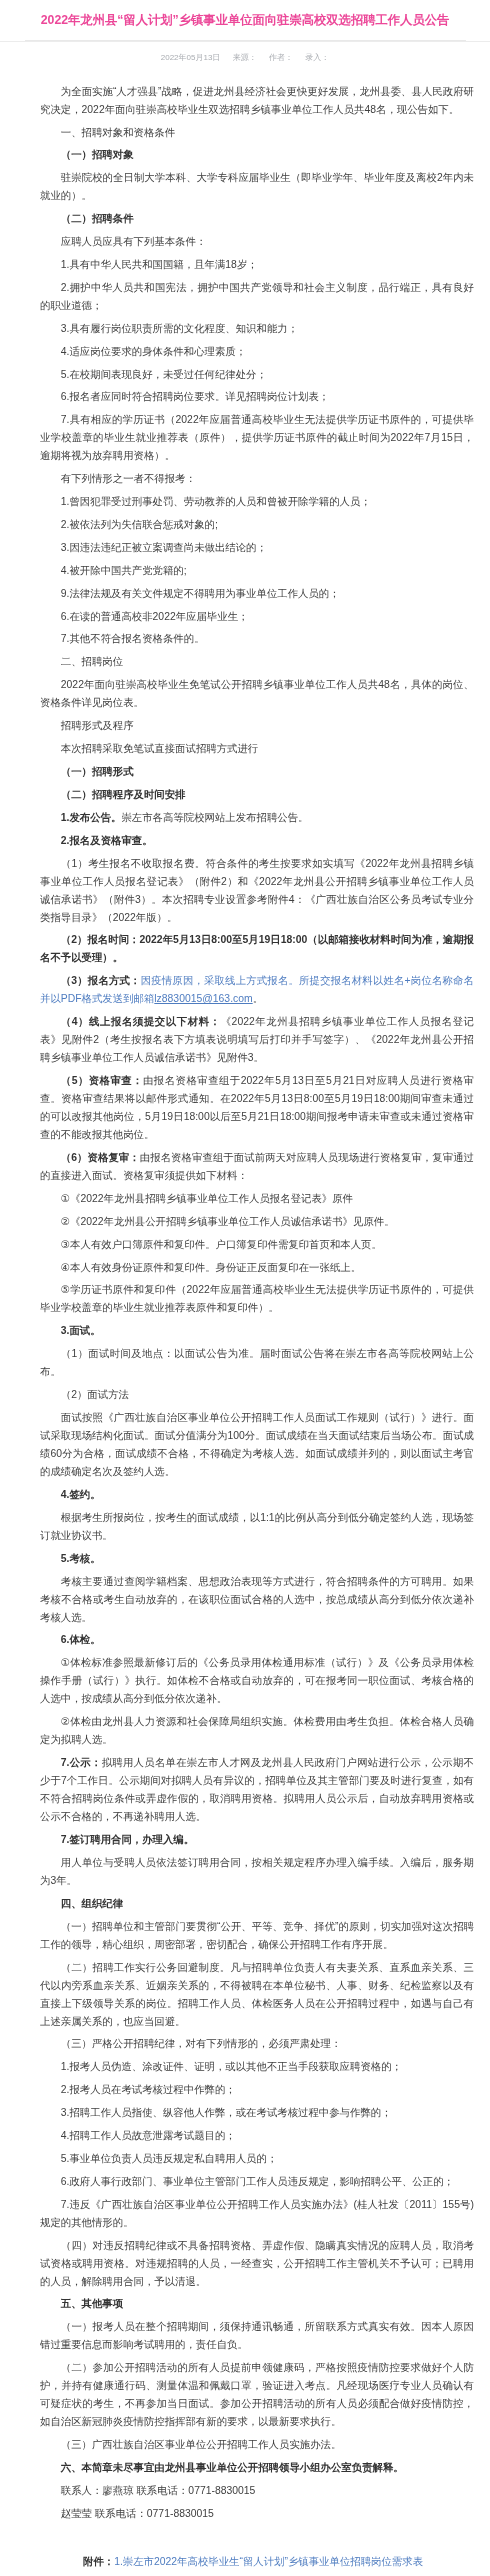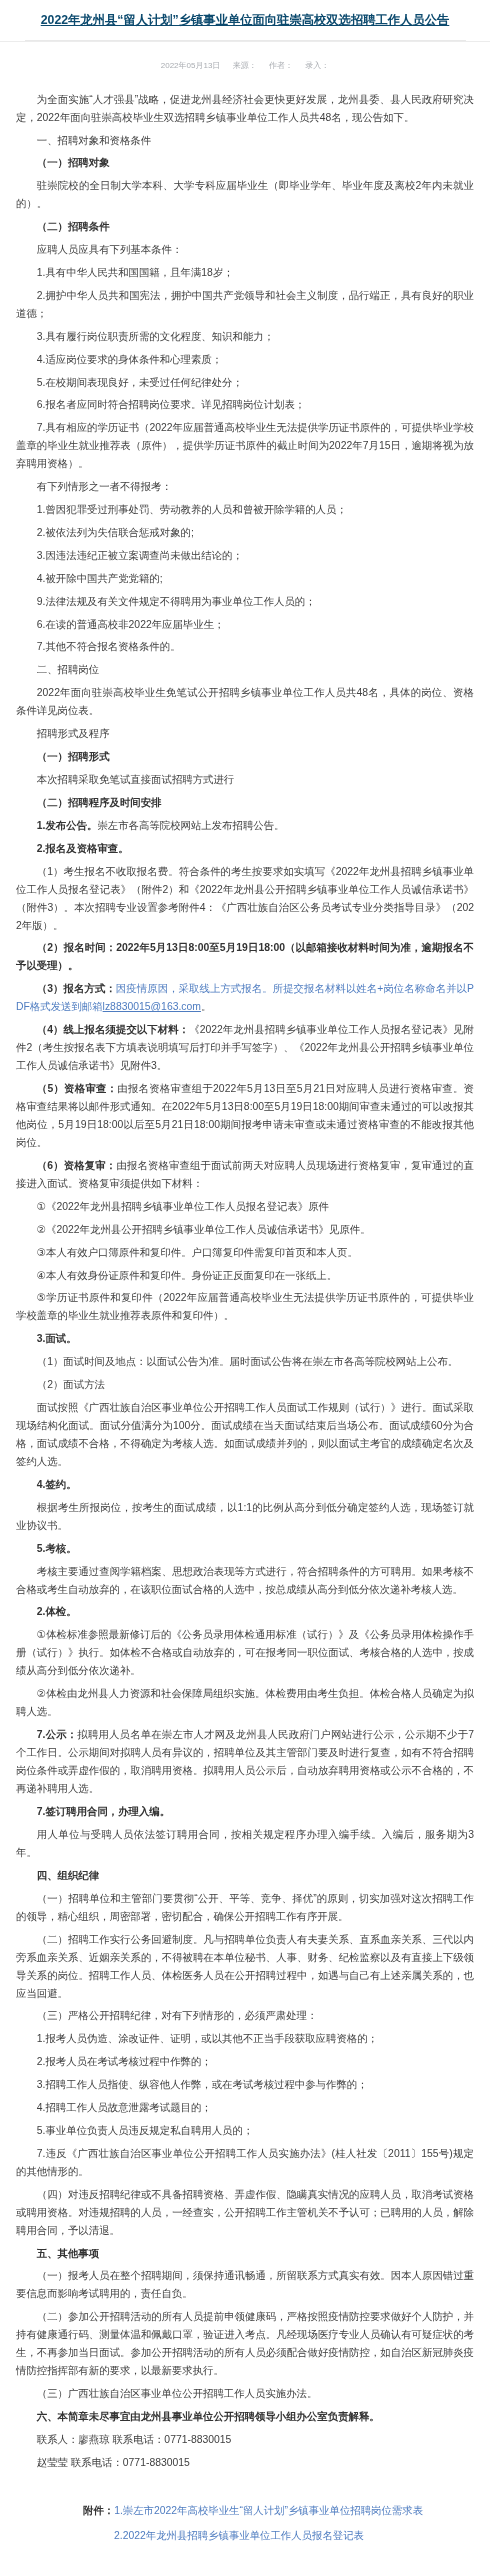--- a/index.html
+++ b/index.html
@@ -1,24 +1,24 @@
 <!DOCTYPE html>
 <html style="font-size:9.8px"><head>
 <meta charset="utf-8">
 <style>
   html,body{margin:0;padding:0;background:#ffffff;}
   body{font-family:"Liberation Sans","DejaVu Sans",sans-serif;}
   .page{width:490px;min-height:2576px;margin:0 auto;background:#fff;box-sizing:border-box;}
   .article-header{padding:12.3px 24.5px 0 24.5px;}
   .page-title{margin:0;padding:0 0 11px 0;font-size:12.3px;line-height:17px;font-weight:bold;
-    color:#0c4a6e;text-align:center;border-bottom:0.6px solid #e9e9e9;text-decoration:underline;}
+    color:#ec4899;text-align:center;border-bottom:0.6px solid #e9e9e9;}
   .article-header{border-bottom:0.6px solid #ececec;padding-bottom:0;}
   .meta-bar{display:flex;justify-content:center;gap:12.3px;align-items:center;
-    font-size:8px;color:#aaadb2;padding:9.8px 0 6.1px 0;margin-top:8px;}
-  .article{padding:8.6px 16px 0 16px;}
+    font-size:8px;color:#aaadb2;padding:9.8px 0 6.1px 0;}
+  .article{padding:8.6px 16px 0 16px;margin-left:24px;}
   .para{margin:4.9px 0;font-size:10.4px;line-height:18px;color:#404040;
     text-align:justify;text-indent:2em;word-break:break-all;}
   .seg-b{font-weight:bold;color:#333333;}
   .seg-blue{color:#4e7cc0;}
   .seg-u{text-decoration:underline;}
   a.email-link{color:#4e7cc0;text-decoration:underline;cursor:pointer;}
   .attachments{padding:18.4px 16px 37px 83px;font-size:10.4px;line-height:18px;}
   .att-row{display:flex;margin:6.7px 0;}
   .att-label{font-weight:bold;color:#333333;white-space:nowrap;}
   .att-spacer{display:inline-block;width:31px;flex:0 0 31px;}
@@ -57,22 +57,22 @@
       <p class="para"><span class="">1.曾因犯罪受过刑事处罚、劳动教养的人员和曾被开除学籍的人员；</span></p>
       <p class="para"><span class="">2.被依法列为失信联合惩戒对象的;</span></p>
       <p class="para"><span class="">3.因违法违纪正被立案调查尚未做出结论的；</span></p>
       <p class="para"><span class="">4.被开除中国共产党党籍的;</span></p>
       <p class="para"><span class="">9.法律法规及有关文件规定不得聘用为事业单位工作人员的；</span></p>
       <p class="para"><span class="">6.在读的普通高校非2022年应届毕业生；</span></p>
       <p class="para"><span class="">7.其他不符合报名资格条件的。</span></p>
       <p class="para"><span class="">二、招聘岗位</span></p>
       <p class="para"><span class="">2022年面向驻崇高校毕业生免笔试公开招聘乡镇事业单位工作人员共48名，具体的岗位、资格条件详见岗位表。</span></p>
       <p class="para"><span class="">招聘形式及程序</span></p>
+      <p class="para"><span class="">本次招聘采取免笔试直接面试招聘方式进行</span></p>
       <p class="para"><span class="seg-b">（一）招聘形式</span></p>
-      <p class="para"><span class="">本次招聘采取免笔试直接面试招聘方式进行</span></p>
       <p class="para"><span class="seg-b">（二）招聘程序及时间安排</span></p>
       <p class="para"><span class="seg-b">1.发布公告。</span><span class="">崇左市各高等院校网站上发布招聘公告。</span></p>
       <p class="para"><span class="seg-b">2.报名及资格审查。</span></p>
       <p class="para"><span class="">（1）考生报名不收取报名费。符合条件的考生按要求如实填写《2022年龙州县招聘乡镇事业单位工作人员报名登记表》（附件2）和《2022年龙州县公开招聘乡镇事业单位工作人员诚信承诺书》（附件3）。本次招聘专业设置参考附件4：《广西壮族自治区公务员考试专业分类指导目录》（2022年版）。</span></p>
       <p class="para"><span class="seg-b">（2）报名时间：2022年5月13日8:00至5月19日18:00（以邮箱接收材料时间为准，逾期报名不予以受理）。</span></p>
       <p class="para"><span class="seg-b">（3）报名方式：</span><span class="seg-blue">因疫情原因，采取线上方式报名。所提交报名材料以姓名+岗位名称命名并以PDF格式发送到邮箱</span><a class="email-link seg-blue seg-u">lz8830015@163.com</a><span class="">。</span></p>
       <p class="para"><span class="seg-b">（4）线上报名须提交以下材料：</span><span class="">《2022年龙州县招聘乡镇事业单位工作人员报名登记表》见附件2（考生按报名表下方填表说明填写后打印并手写签字）、《2022年龙州县公开招聘乡镇事业单位工作人员诚信承诺书》见附件3。</span></p>
       <p class="para"><span class="seg-b">（5）资格审查：</span><span class="">由报名资格审查组于2022年5月13日至5月21日对应聘人员进行资格审查。资格审查结果将以邮件形式通知。在2022年5月13日8:00至5月19日18:00期间审查未通过的可以改报其他岗位，5月19日18:00以后至5月21日18:00期间报考申请未审查或未通过资格审查的不能改报其他岗位。</span></p>
       <p class="para"><span class="seg-b">（6）资格复审：</span><span class="">由报名资格审查组于面试前两天对应聘人员现场进行资格复审，复审通过的直接进入面试。资格复审须提供如下材料：</span></p>
       <p class="para"><span class="">①《2022年龙州县招聘乡镇事业单位工作人员报名登记表》原件</span></p>
@@ -81,35 +81,36 @@
       <p class="para"><span class="">④本人有效身份证原件和复印件。身份证正反面复印在一张纸上。</span></p>
       <p class="para"><span class="">⑤学历证书原件和复印件（2022年应届普通高校毕业生无法提供学历证书原件的，可提供毕业学校盖章的毕业生就业推荐表原件和复印件）。</span></p>
       <p class="para"><span class="seg-b">3.面试。</span></p>
       <p class="para"><span class="">（1）面试时间及地点：以面试公告为准。届时面试公告将在崇左市各高等院校网站上公布。</span></p>
       <p class="para"><span class="">（2）面试方法</span></p>
       <p class="para"><span class="">面试按照《广西壮族自治区事业单位公开招聘工作人员面试工作规则（试行）》进行。面试采取现场结构化面试。面试分值满分为100分。面试成绩在当天面试结束后当场公布。面试成绩60分为合格，面试成绩不合格，不得确定为考核人选。如面试成绩并列的，则以面试主考官的成绩确定名次及签约人选。</span></p>
       <p class="para"><span class="seg-b">4.签约。</span></p>
       <p class="para"><span class="">根据考生所报岗位，按考生的面试成绩，以1:1的比例从高分到低分确定签约人选，现场签订就业协议书。</span></p>
       <p class="para"><span class="seg-b">5.考核。</span></p>
       <p class="para"><span class="">考核主要通过查阅学籍档案、思想政治表现等方式进行，符合招聘条件的方可聘用。如果考核不合格或考生自动放弃的，在该职位面试合格的人选中，按总成绩从高分到低分依次递补考核人选。</span></p>
-      <p class="para"><span class="seg-b">2.体检。</span></p>
+      <p class="para"><span class="seg-b">6.体检。</span></p>
       <p class="para"><span class="">①体检标准参照最新修订后的《公务员录用体检通用标准（试行）》及《公务员录用体检操作手册（试行）》执行。如体检不合格或自动放弃的，可在报考同一职位面试、考核合格的人选中，按成绩从高分到低分依次递补。</span></p>
       <p class="para"><span class="">②体检由龙州县人力资源和社会保障局组织实施。体检费用由考生负担。体检合格人员确定为拟聘人选。</span></p>
       <p class="para"><span class="seg-b">7.公示：</span><span class="">拟聘用人员名单在崇左市人才网及龙州县人民政府门户网站进行公示，公示期不少于7个工作日。公示期间对拟聘人员有异议的，招聘单位及其主管部门要及时进行复查，如有不符合招聘岗位条件或弄虚作假的，取消聘用资格。拟聘用人员公示后，自动放弃聘用资格或公示不合格的，不再递补聘用人选。</span></p>
       <p class="para"><span class="seg-b">7.签订聘用合同，办理入编。</span></p>
       <p class="para"><span class="">用人单位与受聘人员依法签订聘用合同，按相关规定程序办理入编手续。入编后，服务期为3年。</span></p>
       <p class="para"><span class="seg-b">四、组织纪律</span></p>
       <p class="para"><span class="">（一）招聘单位和主管部门要贯彻“公开、平等、竞争、择优”的原则，切实加强对这次招聘工作的领导，精心组织，周密部署，密切配合，确保公开招聘工作有序开展。</span></p>
       <p class="para"><span class="">（二）招聘工作实行公务回避制度。凡与招聘单位负责人有夫妻关系、直系血亲关系、三代以内旁系血亲关系、近姻亲关系的，不得被聘在本单位秘书、人事、财务、纪检监察以及有直接上下级领导关系的岗位。招聘工作人员、体检医务人员在公开招聘过程中，如遇与自己有上述亲属关系的，也应当回避。</span></p>
       <p class="para"><span class="">（三）严格公开招聘纪律，对有下列情形的，必须严肃处理：</span></p>
       <p class="para"><span class="">1.报考人员伪造、涂改证件、证明，或以其他不正当手段获取应聘资格的；</span></p>
       <p class="para"><span class="">2.报考人员在考试考核过程中作弊的；</span></p>
       <p class="para"><span class="">3.招聘工作人员指使、纵容他人作弊，或在考试考核过程中参与作弊的；</span></p>
       <p class="para"><span class="">4.招聘工作人员故意泄露考试题目的；</span></p>
       <p class="para"><span class="">5.事业单位负责人员违反规定私自聘用人员的；</span></p>
+      <p class="para"><span class="">6.政府人事行政部门、事业单位主管部门工作人员违反规定，影响招聘公平、公正的；</span></p>
       <p class="para"><span class="">7.违反《广西壮族自治区事业单位公开招聘工作人员实施办法》(桂人社发〔2011〕155号)规定的其他情形的。</span></p>
       <p class="para"><span class="">（四）对违反招聘纪律或不具备招聘资格、弄虚作假、隐瞒真实情况的应聘人员，取消考试资格或聘用资格。对违规招聘的人员，一经查实，公开招聘工作主管机关不予认可；已聘用的人员，解除聘用合同，予以清退。</span></p>
       <p class="para"><span class="seg-b">五、其他事项</span></p>
       <p class="para"><span class="">（一）报考人员在整个招聘期间，须保持通讯畅通，所留联系方式真实有效。因本人原因错过重要信息而影响考试聘用的，责任自负。</span></p>
       <p class="para"><span class="">（二）参加公开招聘活动的所有人员提前申领健康码，严格按照疫情防控要求做好个人防护，并持有健康通行码、测量体温和佩戴口罩，验证进入考点。凡经现场医疗专业人员确认有可疑症状的考生，不再参加当日面试。参加公开招聘活动的所有人员必须配合做好疫情防控，如自治区新冠肺炎疫情防控指挥部有新的要求，以最新要求执行。</span></p>
       <p class="para"><span class="">（三）广西壮族自治区事业单位公开招聘工作人员实施办法。</span></p>
       <p class="para"><span class="seg-b">六、本简章未尽事宜由龙州县事业单位公开招聘领导小组办公室负责解释。</span></p>
       <p class="para"><span class="">联系人：廖燕琼 联系电话：0771-8830015</span></p>
       <p class="para"><span class="">赵莹莹 联系电话：0771-8830015</span></p>
     </article>

